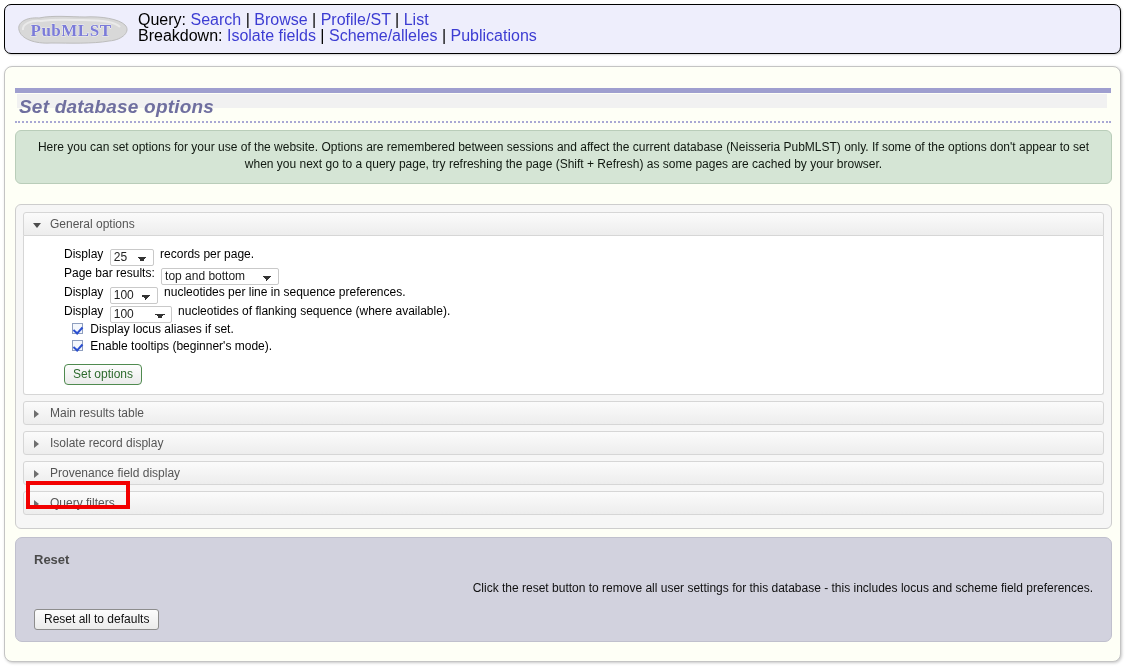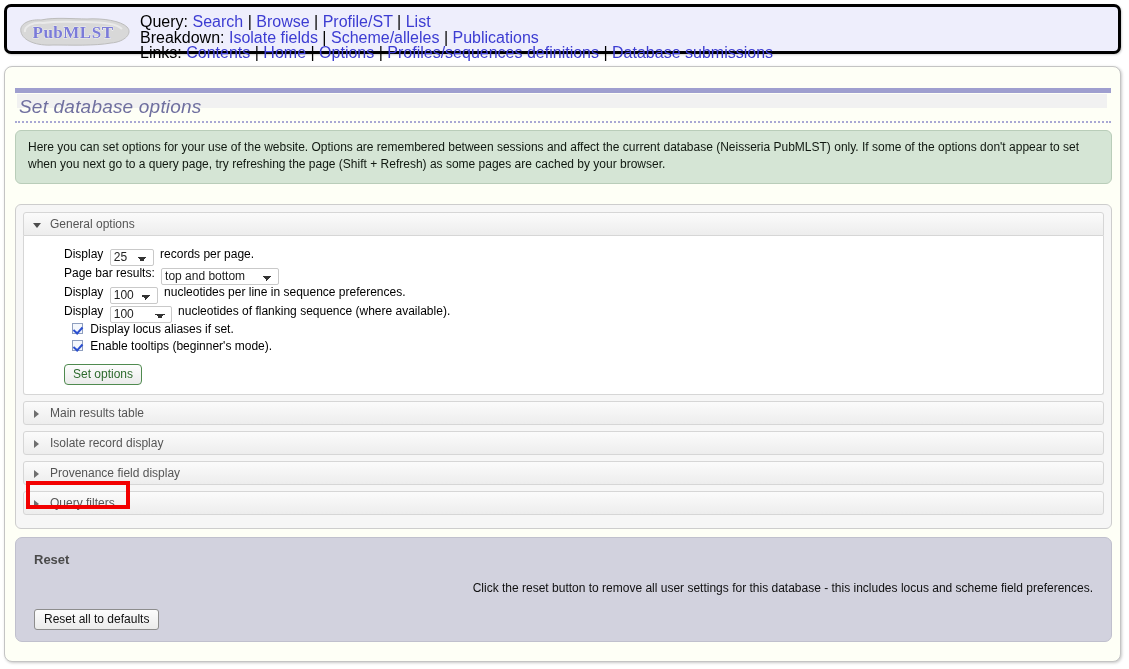--- a/index.html
+++ b/index.html
@@ -17,21 +17,21 @@
   }
 
   
   .nav-banner {
     position: absolute;
     left: 4px;
     top: 4px;
     width: 1117px;
     height: 50px;
     background: #eeeefc;
-    border: 3px solid #000000;
+    border: 1px solid #000000;
     border-radius: 7px;
     box-shadow: 1px 1px 2px rgba(0,0,0,0.18);
     box-sizing: border-box;
   }
   .logo {
     position: absolute;
     left: 8px;
     top: 9px;
     width: 118px;
     height: 32px;
@@ -78,21 +78,21 @@
     background: #9f9fcf;
   }
   .page-title {
     position: absolute;
     left: 12px;
     top: 27px;
     width: 1090px;
     height: 14px;
     font-size: 19px;
     font-style: italic;
-    font-weight: normal;
+    font-weight: bold;
     color: #6f6f9f;
     letter-spacing: 0.2px;
     background: #f1f1f1;
     padding-left: 2px;
     box-sizing: border-box;
     line-height: 25px;
   }
   .title-underline {
     position: absolute;
     left: 10px;
@@ -110,20 +110,21 @@
     width: 1097px;
     height: 54px;
     background: #d5e5d5;
     border: 1px solid #b9cdb9;
     border-radius: 6px;
     box-sizing: border-box;
     padding: 8px 12px 0 12px;
     font-size: 12px;
     line-height: 17px;
     color: #101810;
+    text-align: center;
   }
 
   
   .options-container {
     position: absolute;
     left: 10px;
     top: 137px;
     width: 1097px;
     height: 325px;
     background: #f6f6f6;
@@ -328,32 +329,20 @@
       <span class="nav-link">List</span>
     </div>
     <div>
       <span class="nav-label">Breakdown:</span>
       <span class="nav-link">Isolate fields</span>
       <span class="nav-sep">|</span>
       <span class="nav-link">Scheme/alleles</span>
       <span class="nav-sep">|</span>
       <span class="nav-link">Publications</span>
     </div>
-    <div>
-      <span class="nav-label">Links:</span>
-      <span class="nav-link">Contents</span>
-      <span class="nav-sep">|</span>
-      <span class="nav-link">Home</span>
-      <span class="nav-sep">|</span>
-      <span class="nav-link">Options</span>
-      <span class="nav-sep">|</span>
-      <span class="nav-link">Profiles/sequences definitions</span>
-      <span class="nav-sep">|</span>
-      <span class="nav-link">Database submissions</span>
-    </div>
   </div>
 </div>
 
 <div class="page-panel">
 
   <div class="title-bar-top"></div>
   <div class="page-title">Set database options</div>
   <div class="title-underline"></div>
 
   <div class="info-box">Here you can set options for your use of the website. Options are remembered between sessions and affect the current database (Neisseria PubMLST) only. If some of the options don't appear to set when you next go to a query page, try refreshing the page (Shift + Refresh) as some pages are cached by your browser.</div>

